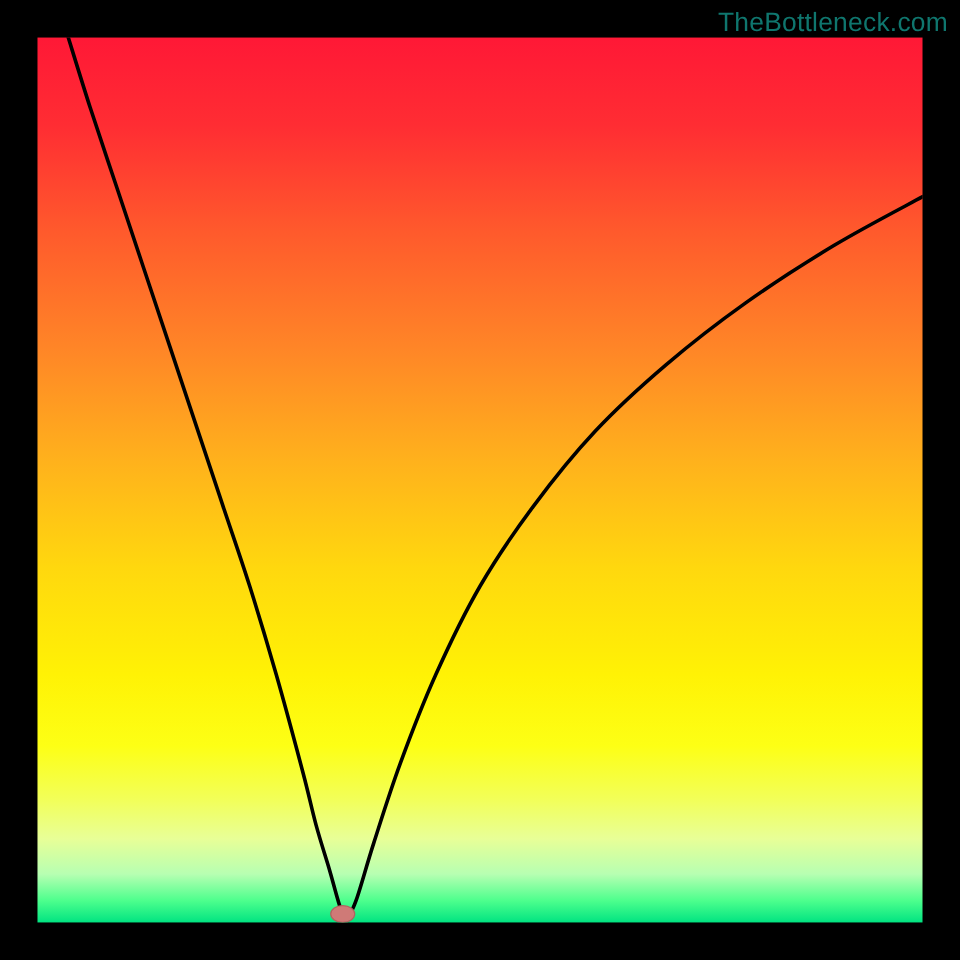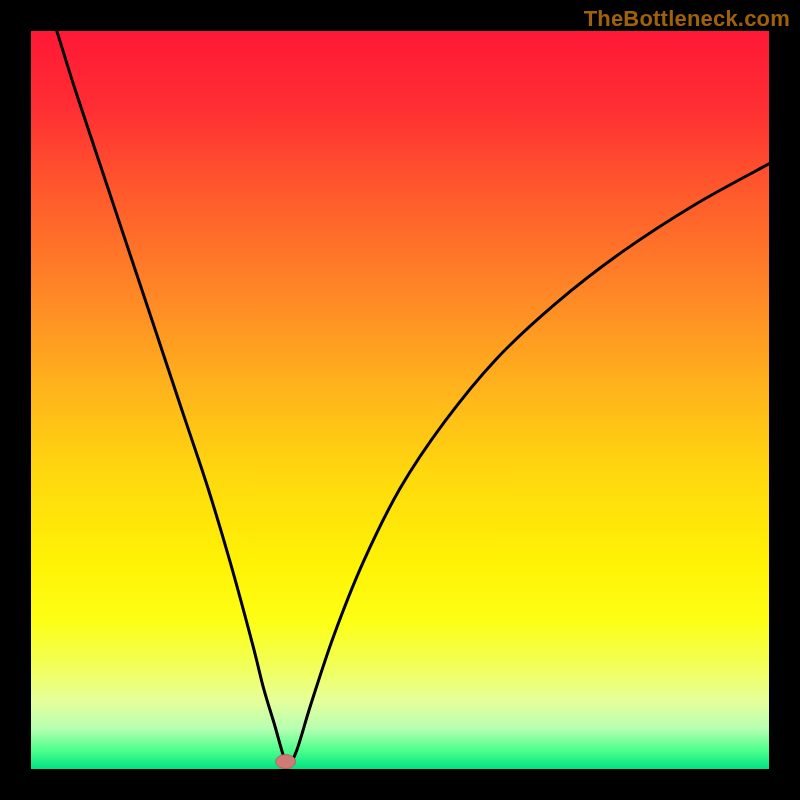--- a/index.html
+++ b/index.html
@@ -22,23 +22,23 @@
     left: 31px;
     top: 31px;
     width: 738px;
     height: 738px;
     overflow: hidden;
   }
   .watermark {
     position: absolute;
     top: 6px;
     right: 10px;
-    color: #a16207;
+    color: #0f766e;
     font-size: 22px;
-    font-weight: 700;
+    font-weight: 400;
     letter-spacing: 0.2px;
     user-select: none;
   }
   svg { display: block; }
 </style>
 </head>
 <body>
 
 <div class="frame">
 

